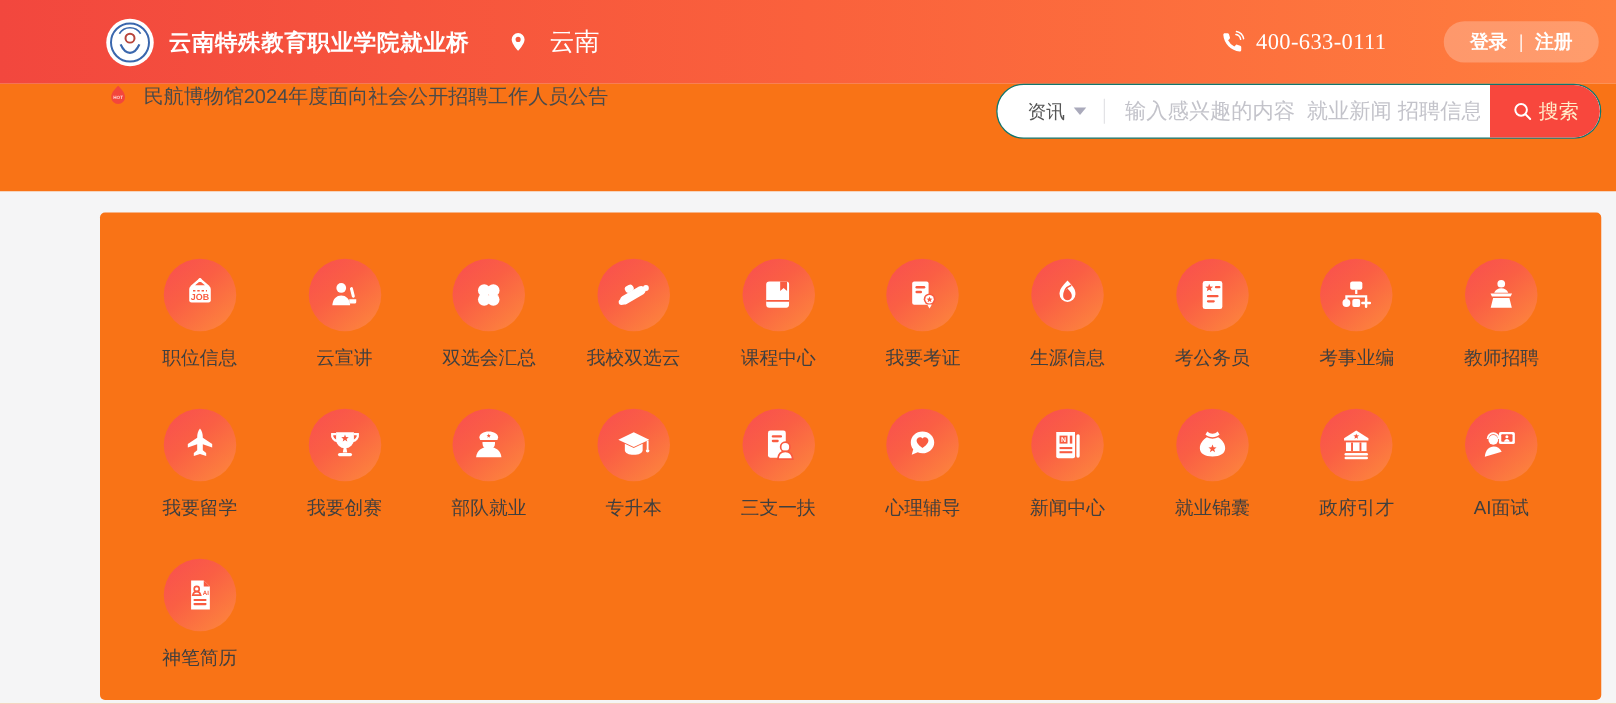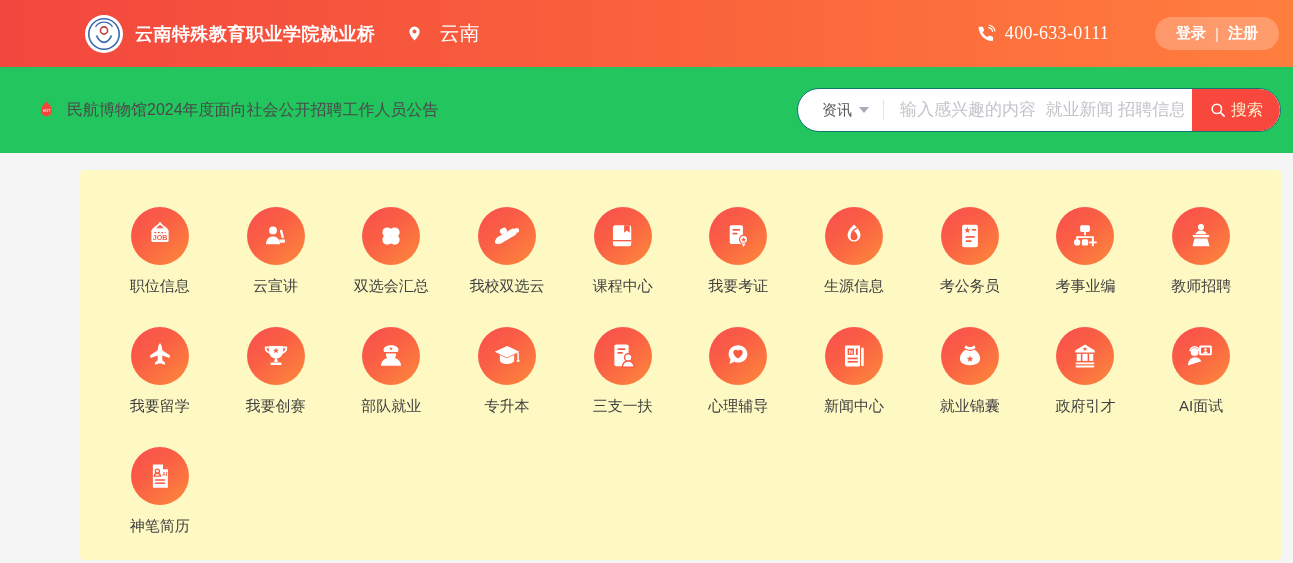--- a/index.html
+++ b/index.html
@@ -21,22 +21,22 @@
   .phone{display:flex;align-items:center;gap:9px;color:#fff;}
   .phone-num{font-family:"Liberation Serif","DejaVu Serif",serif;font-size:18px;letter-spacing:.3px;}
   .auth-pill{
     margin-left:46px;height:33px;border-radius:17px;border:none;
     background:rgba(255,255,255,.24);color:#fff;font-size:15px;font-weight:700;
     display:flex;align-items:center;padding:16px 21px;gap:9px;cursor:pointer;white-space:nowrap;
   }
   .auth-div{opacity:.85;font-weight:400;}
   
   .subheader{
-    height:86px;background:#22c55e;display:flex;align-items:center;justify-content:space-between;
-    box-sizing:border-box;padding:0 12px 0 36px;
+    height:86px;background:#f97316;display:flex;align-items:flex-start;justify-content:space-between;
+    box-sizing:border-box;padding:0 12px 0 84px;
   }
   .announce{display:flex;align-items:center;gap:10px;cursor:pointer;min-width:0;}
   .announce-text{font-size:16px;color:#4a4a4a;white-space:nowrap;}
   .search{
     width:484px;height:44px;box-sizing:border-box;border:1px solid #0f766e;border-radius:22px;
     display:flex;align-items:center;background:#fff;overflow:hidden;flex:0 0 auto;
   }
   .search-cat{display:flex;align-items:center;gap:7px;padding:0 14px 0 24px;font-size:15px;color:#555;cursor:pointer;white-space:nowrap;}
   .caret{width:0;height:0;border-left:5px solid transparent;border-right:5px solid transparent;border-top:6px solid #aab;}
   .vdiv{width:1px;height:20px;background:#e3e3e6;flex:0 0 auto;}
@@ -44,21 +44,21 @@
   .search-input::placeholder{color:#c3c3ca;}
   .search-btn{
     width:88px;height:44px;flex:0 0 auto;border:none;cursor:pointer;
     background:#f8473d;border-radius:0 22px 22px 0;
     display:flex;align-items:center;justify-content:center;gap:4px;
   }
   .search-btn-label{color:#ffedca;font-size:16px;font-family:inherit;}
   
   .card{
     margin:17px 12px 0 80px;height:390px;box-sizing:border-box;
-    background:#fef9c3;border-radius:4px;padding:37px 22px 0;
+    background:#f97316;border-radius:4px;padding:37px 22px 0;
   }
   .grid{display:grid;grid-template-columns:repeat(10,1fr);row-gap:31px;}
   .app{display:flex;flex-direction:column;align-items:center;cursor:pointer;}
   .app-icon{
     width:58px;height:58px;border-radius:50%;
     background:linear-gradient(140deg,#f94e50 0%,#fa5f44 42%,#fd8a3c 100%);
     display:flex;align-items:center;justify-content:center;
   }
   .app-label{margin-top:12px;font-size:15px;color:#3f3f3f;white-space:nowrap;}
 </style>

